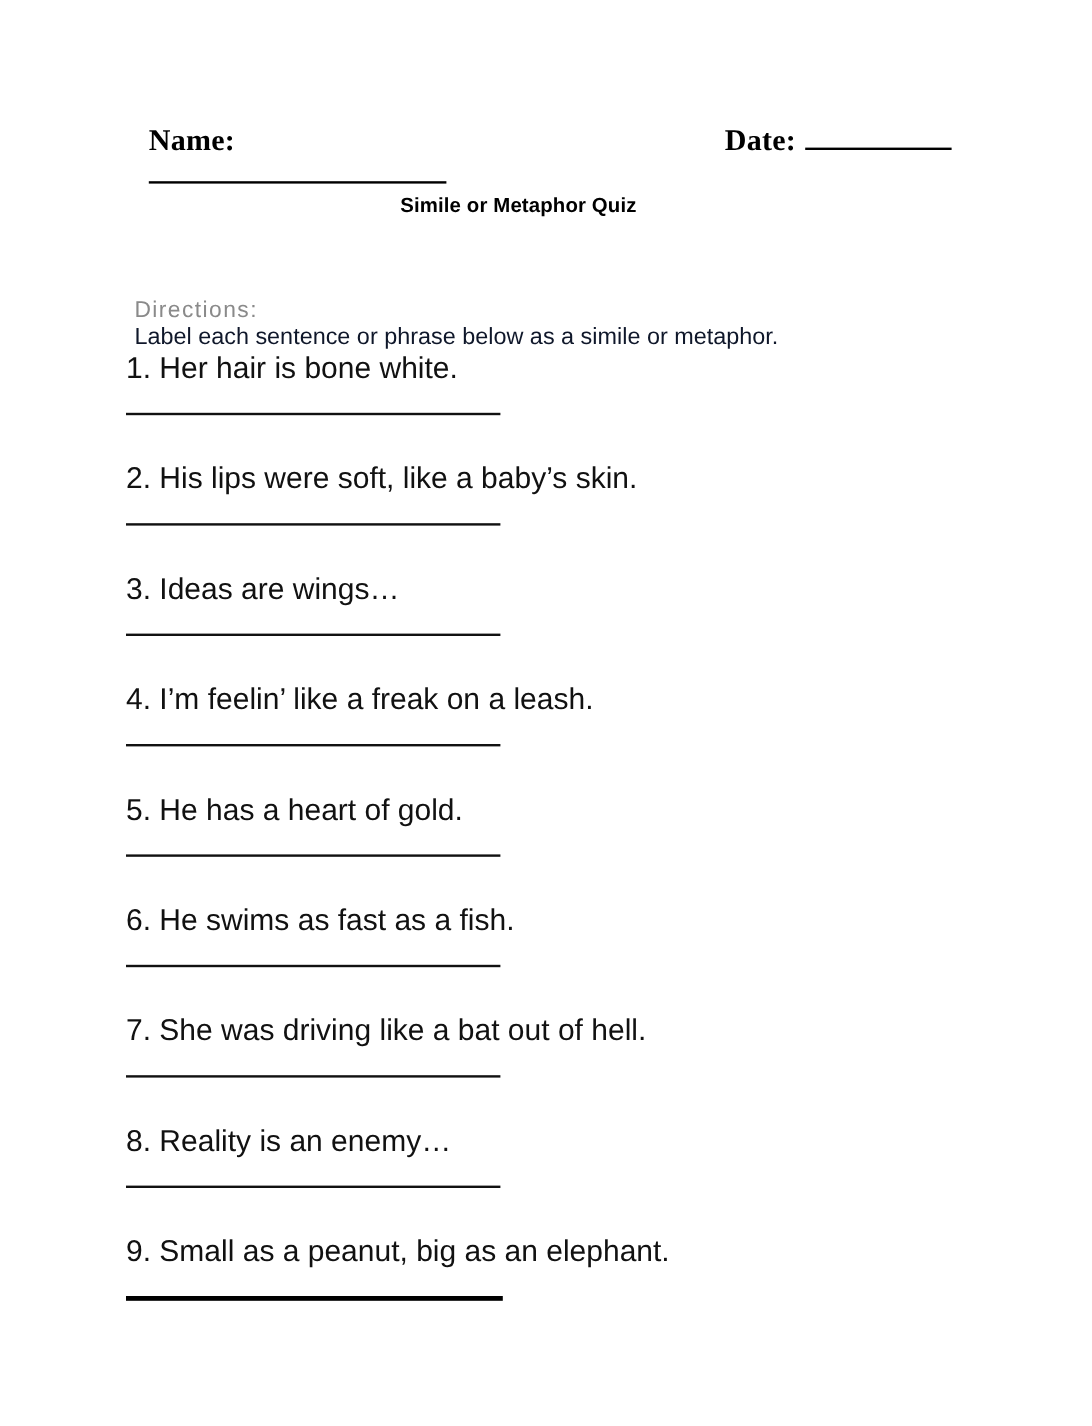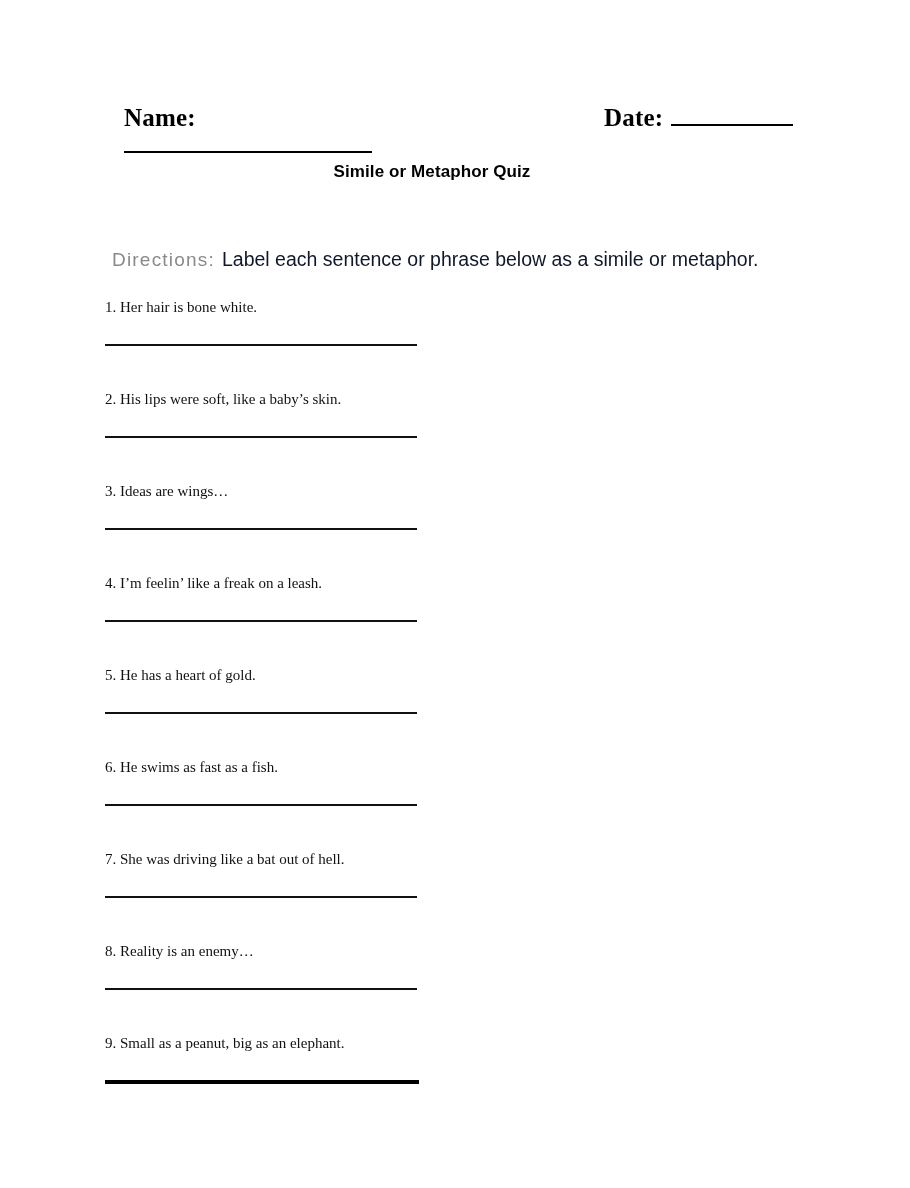--- a/index.html
+++ b/index.html
@@ -77,20 +77,21 @@
   }
 
   
   .directions-row {
     position: absolute;
     top: 248px;
     left: 112px;
     display: flex;
     align-items: baseline;
     white-space: nowrap;
+    flex-direction: column;
   }
   .directions-label {
     font-family: "Liberation Sans", sans-serif;
     font-size: 19px;
     color: #8a8a8a;
     letter-spacing: 1.2px;
     margin-right: 7px;
   }
   .directions-text {
     font-family: "Liberation Sans", sans-serif;
@@ -102,22 +103,22 @@
   .questions {
     position: absolute;
     top: 294px;
     left: 105px;
     width: 700px;
   }
   .q-item {
     margin-bottom: 0;
   }
   .q-text {
-    font-family: Liberation Serif, serif;
-    font-size: 15px;
+    font-family: Liberation Sans, sans-serif;
+    font-size: 25px;
     color: #111;
     line-height: 26px;
     height: 28px;
   }
   .answer-rule {
     width: 312px;
     height: 30px;
     margin-top: 10px;
     margin-bottom: 24px;
     position: relative;

